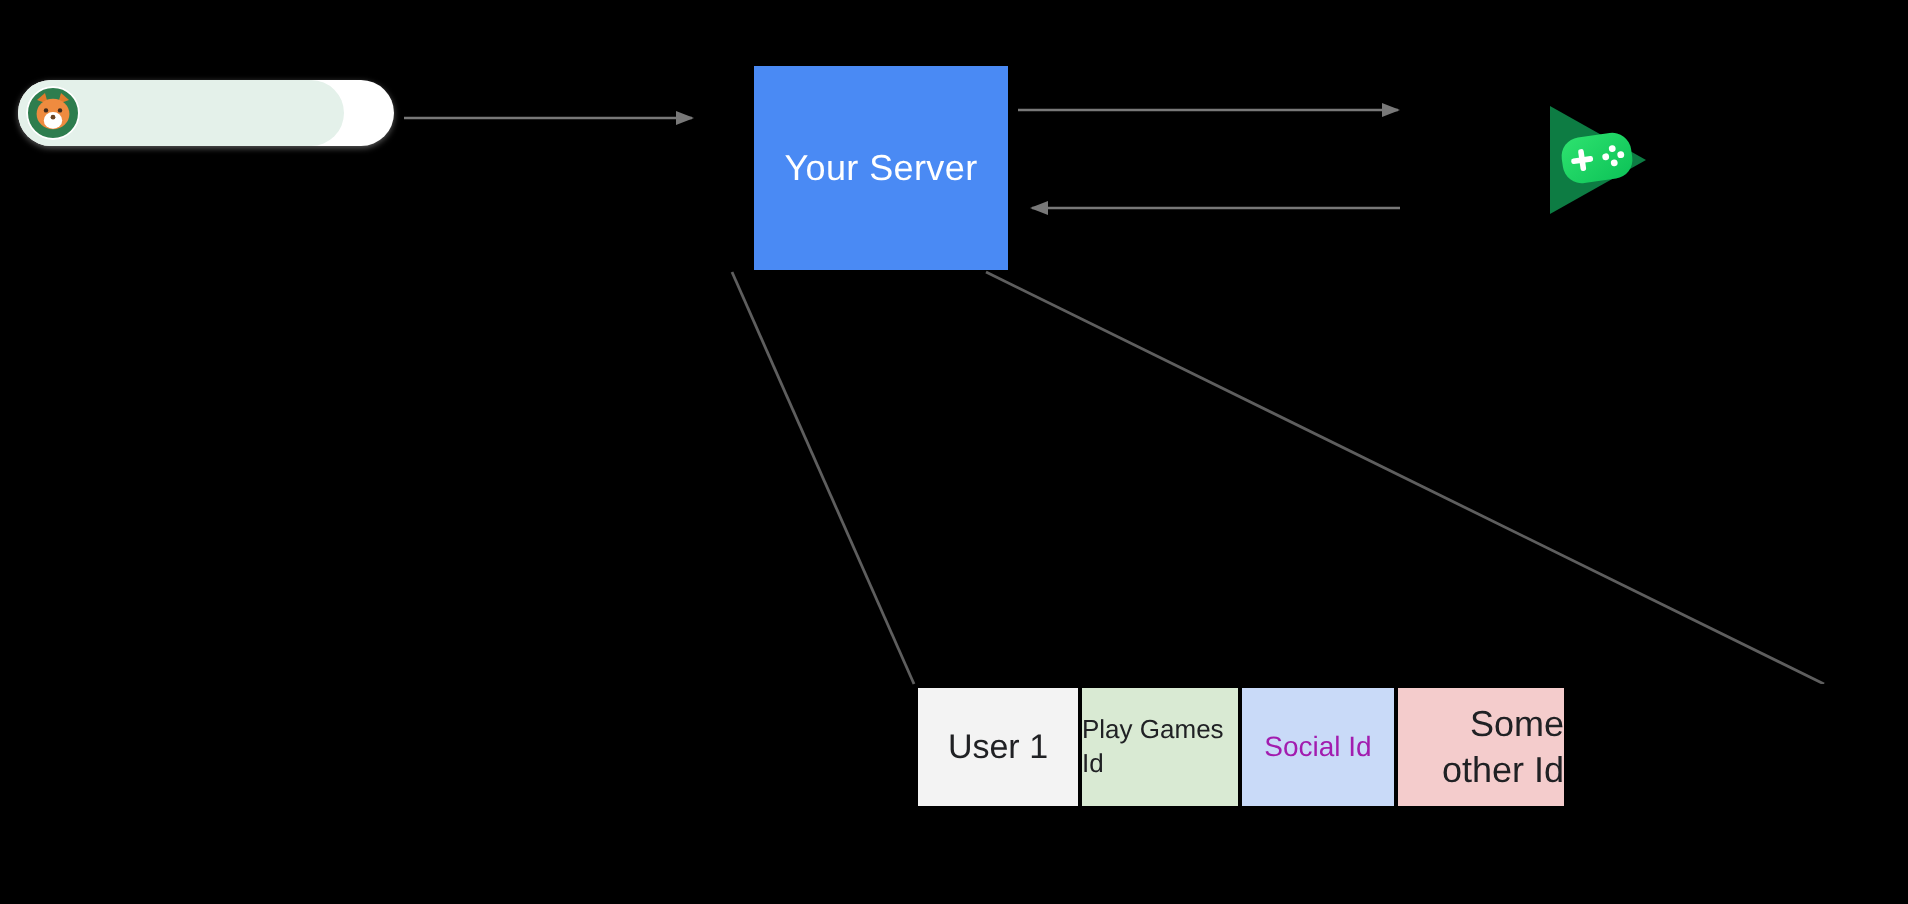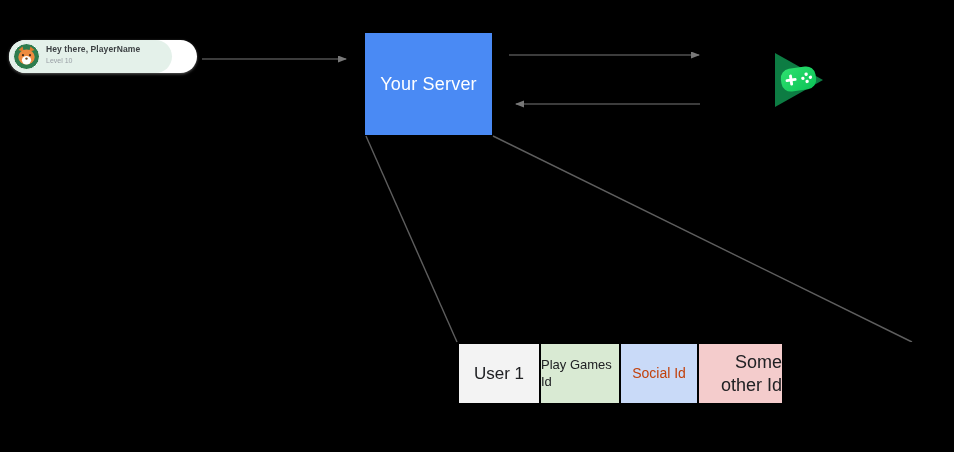--- a/index.html
+++ b/index.html
@@ -75,27 +75,23 @@
     <svg class="avatar" viewBox="0 0 27 27">
       <circle cx="13.5" cy="13.5" r="13" fill="#2e7d4e" stroke="#ffffff" stroke-width="1"></circle>
       <polygon points="5.5,7 9.5,3.5 11,9" fill="#e07b2c"></polygon>
       <polygon points="21.5,7 17.5,3.5 16,9" fill="#e07b2c"></polygon>
       <ellipse cx="13.5" cy="14" rx="8.2" ry="7.6" fill="#ef8b3f"></ellipse>
       <ellipse cx="13.5" cy="17.2" rx="4.6" ry="4.2" fill="#ffffff"></ellipse>
       <circle cx="10" cy="12.2" r="1.1" fill="#402a1c"></circle>
       <circle cx="17" cy="12.2" r="1.1" fill="#402a1c"></circle>
       <circle cx="13.5" cy="15.6" r="1.2" fill="#6b4423"></circle>
     </svg>
-    <div class="player-text">
-      <div class="player-greeting" style="color: rgb(60, 64, 67);">Hey there, PlayerName</div>
-      <div class="player-level" style="color: rgb(154, 160, 166);">Level 10</div>
-    </div>
   </div>
 
-  <div class="server-box" style="background-color: rgb(74, 138, 244);">
+  <div class="server-box" style="background-color: rgb(74, 138, 244); margin-left: 12px;">
     <span class="server-label" style="color: rgb(255, 255, 255);">Your Server</span>
   </div>
 
   <svg class="play-games" viewBox="0 0 60 64">
     <defs>
       <linearGradient id="padGrad" x1="0" y1="0" x2="1" y2="1">
         <stop offset="0" stop-color="#2ee26f"></stop>
         <stop offset="1" stop-color="#0cc257"></stop>
       </linearGradient>
     </defs>
@@ -107,17 +103,17 @@
       <circle cx="8.2" cy="-3.6" r="1.7" fill="#ffffff"></circle>
       <circle cx="4.4" cy="0" r="1.7" fill="#ffffff"></circle>
       <circle cx="12" cy="0" r="1.7" fill="#ffffff"></circle>
       <circle cx="8.2" cy="3.6" r="1.7" fill="#ffffff"></circle>
     </g>
   </svg>
 
   <div class="user-table">
     <div class="cell cell-0" style="background-color: rgb(243, 243, 243); color: rgb(32, 33, 36);">User 1</div>
     <div class="cell cell-1" style="background-color: rgb(217, 234, 211); color: rgb(32, 33, 36);">Play Games Id</div>
-    <div class="cell cell-2" style="background-color: rgb(201, 218, 248); color: #c2410c;">Social Id</div>
+    <div class="cell cell-2" style="background-color: rgb(201, 218, 248); color: #a21caf;">Social Id</div>
     <div class="cell cell-3" style="background-color: rgb(244, 204, 204); color: rgb(32, 33, 36);">Some other Id</div>
   </div>
 
 </div>
 
 </body></html>

